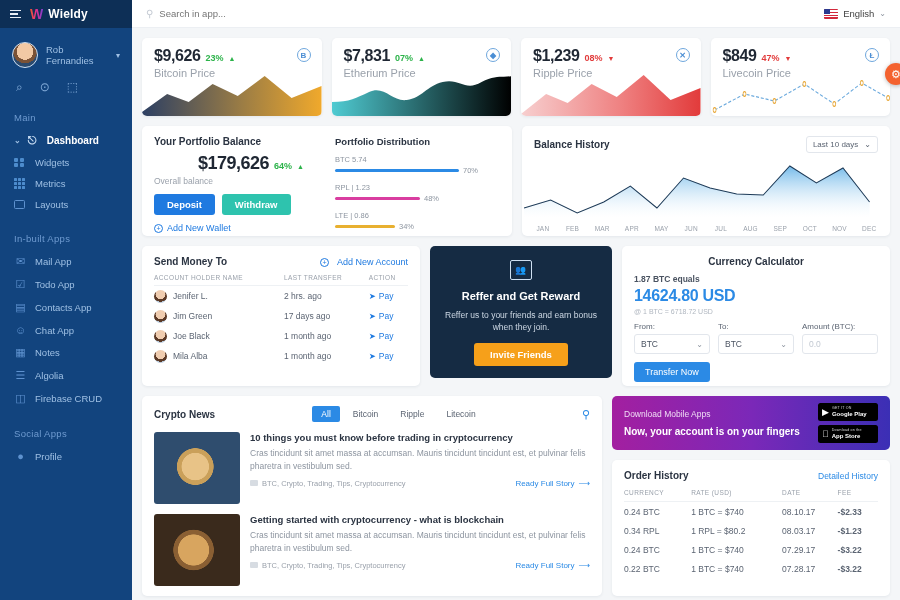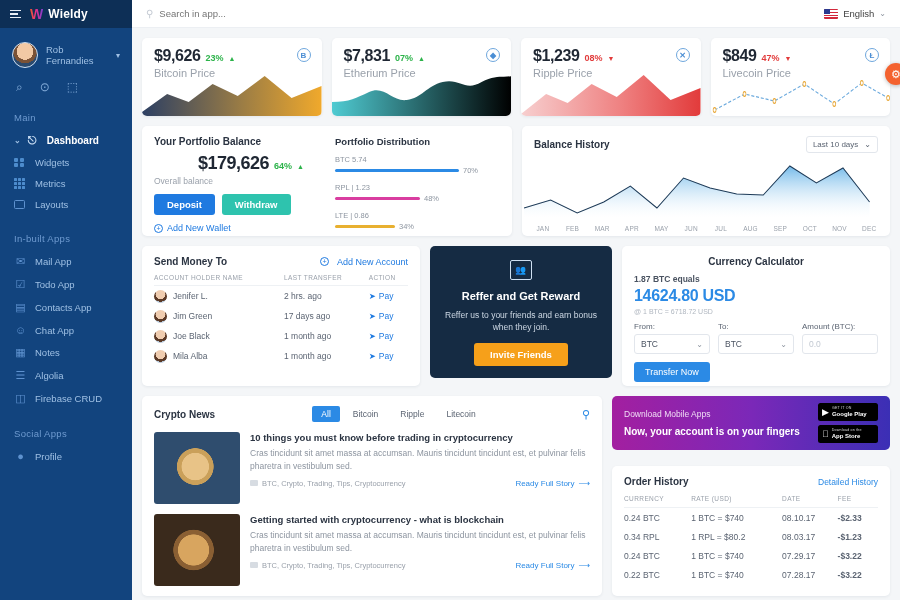--- a/index.html
+++ b/index.html
@@ -108,21 +108,21 @@
             padding:3px 6px; display:flex; align-items:center; gap:6px; cursor:pointer; background:#fff;}
   .bh-chart { position:absolute; left:0; right:0; top:30px; height:62px; }
   .bh-chart svg { width:100%; height:100%; display:block;}
   .months { display:flex; position:absolute; left:6px; right:6px; bottom:4px; }
   .months span { flex:1; text-align:center; font-size:6.5px; color:#9aa1ab; letter-spacing:.2px;}
 
   
   .send { flex:0 0 278px; height:140px; padding:10px 12px; }
   .sm-head { display:flex; align-items:center; }
   .sm-title { font-size:10px; font-weight:bold; color:#2b3442; }
-  .sm-add { margin-left:auto; color:#1f7ae0; font-size:9px; display:flex; align-items:flex-start; gap:8px; cursor:pointer;}
+  .sm-add { margin-left:auto; color:#1f7ae0; font-size:9px; display:flex; align-items:flex-end; gap:8px; cursor:pointer;}
   .sm-add .plus { width:9px; height:9px; border:1px solid #1f7ae0; border-radius:50%; font-size:7px; line-height:7.5px; text-align:center;}
   table.sm { width:100%; border-collapse:collapse; margin-top:7px; }
   table.sm th { font-size:6.5px; color:#9aa1ab; font-weight:normal; text-align:left; letter-spacing:.4px;
                 padding-bottom:4px; border-bottom:1px solid #eef1f4; }
   table.sm td { font-size:8.5px; color:#5b6472; padding:3.5px 0; }
   .who { display:flex; align-items:center; gap:6px; }
   .av2 { width:13px; height:13px; border-radius:50%; flex:none;
      background:radial-gradient(circle at 50% 32%, #f0cdb0 0 45%, #5c3a27 46% 68%, #b5c7d8 69%); }
   .pay { color:#1f7ae0; font-size:8.5px; display:flex; align-items:center; gap:3px; cursor:pointer;}
 
@@ -166,21 +166,21 @@
      background:radial-gradient(circle at 48% 48%, #e8c387 0 23%, #caa05a 24% 31%, #2f4d6e 32%); }
   .nw-img.b { background:radial-gradient(circle at 46% 50%, #d8a55f 0 26%, #8a5f33 27% 34%, #3a2a1c 35%); }
   .nw-h { font-size:9.5px; font-weight:bold; color:#2b3442; }
   .nw-p { font-size:8.5px; color:#8d95a0; line-height:1.5; margin-top:4px; }
   .nw-foot { display:flex; align-items:center; margin-top:6px; }
   .nw-tags { font-size:7.5px; color:#9aa1ab; display:flex; align-items:center; gap:4px;}
   .tag-ic { width:8px; height:6px; background:#d7dce2; border-radius:1px; display:inline-block;}
   .nw-more { margin-left:auto; font-size:8px; color:#2b8ae5; display:flex; align-items:center; gap:4px; cursor:pointer;}
 
   
-  .rightcol { flex:1; display:flex; flex-direction:column; gap:16px; }
+  .rightcol { flex:1; display:flex; flex-direction:column; gap:10px; }
   .promo { height:54px; border-radius:5px; background:linear-gradient(90deg,#a31fa0 0%,#7b28b8 50%,#3b2fb5 100%);
            padding:9px 12px; display:flex; align-items:center; }
   .promo-l { flex:1; }
   .promo-s { color:#f0dcf5; font-size:8.5px; }
   .promo-b { color:#fff; font-size:10px; font-weight:bold; margin-top:7px; }
   .stores { display:flex; flex-direction:column; gap:4px; }
   .store { width:60px; height:18px; background:#000; border-radius:2.5px; display:flex; align-items:center; gap:3px; padding:0 4px;}
   .store .g { color:#fff; font-size:9px; line-height:1;}
   .store .txt { line-height:1.05; }
   .store .t1 { color:#d8d8d8; font-size:3.6px; display:block; letter-spacing:.2px;}

